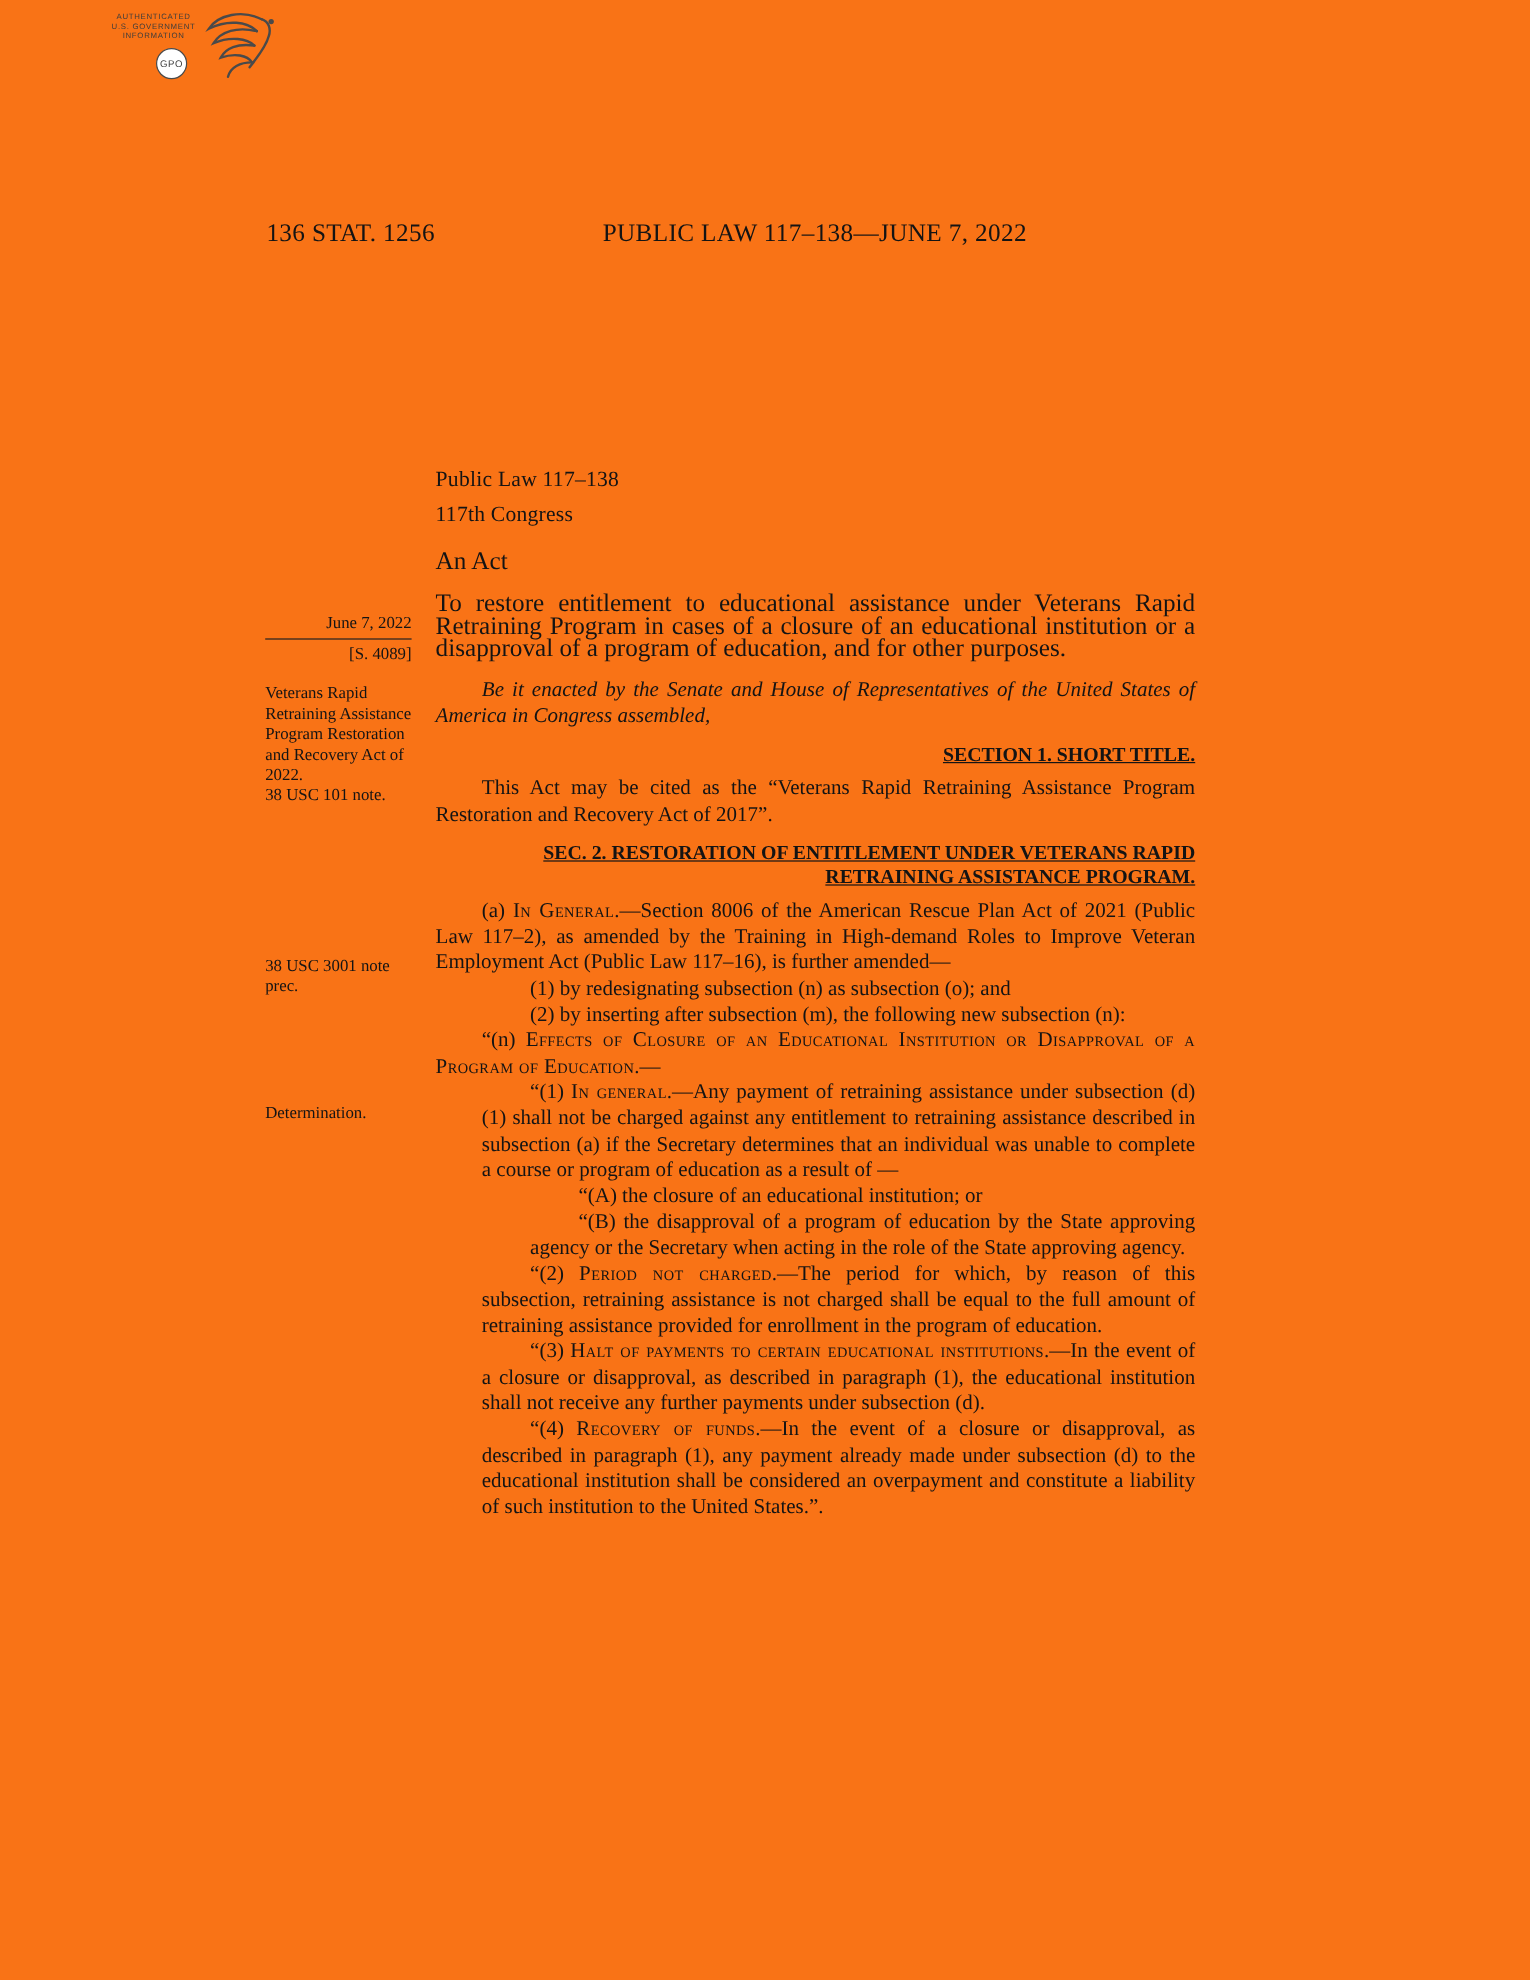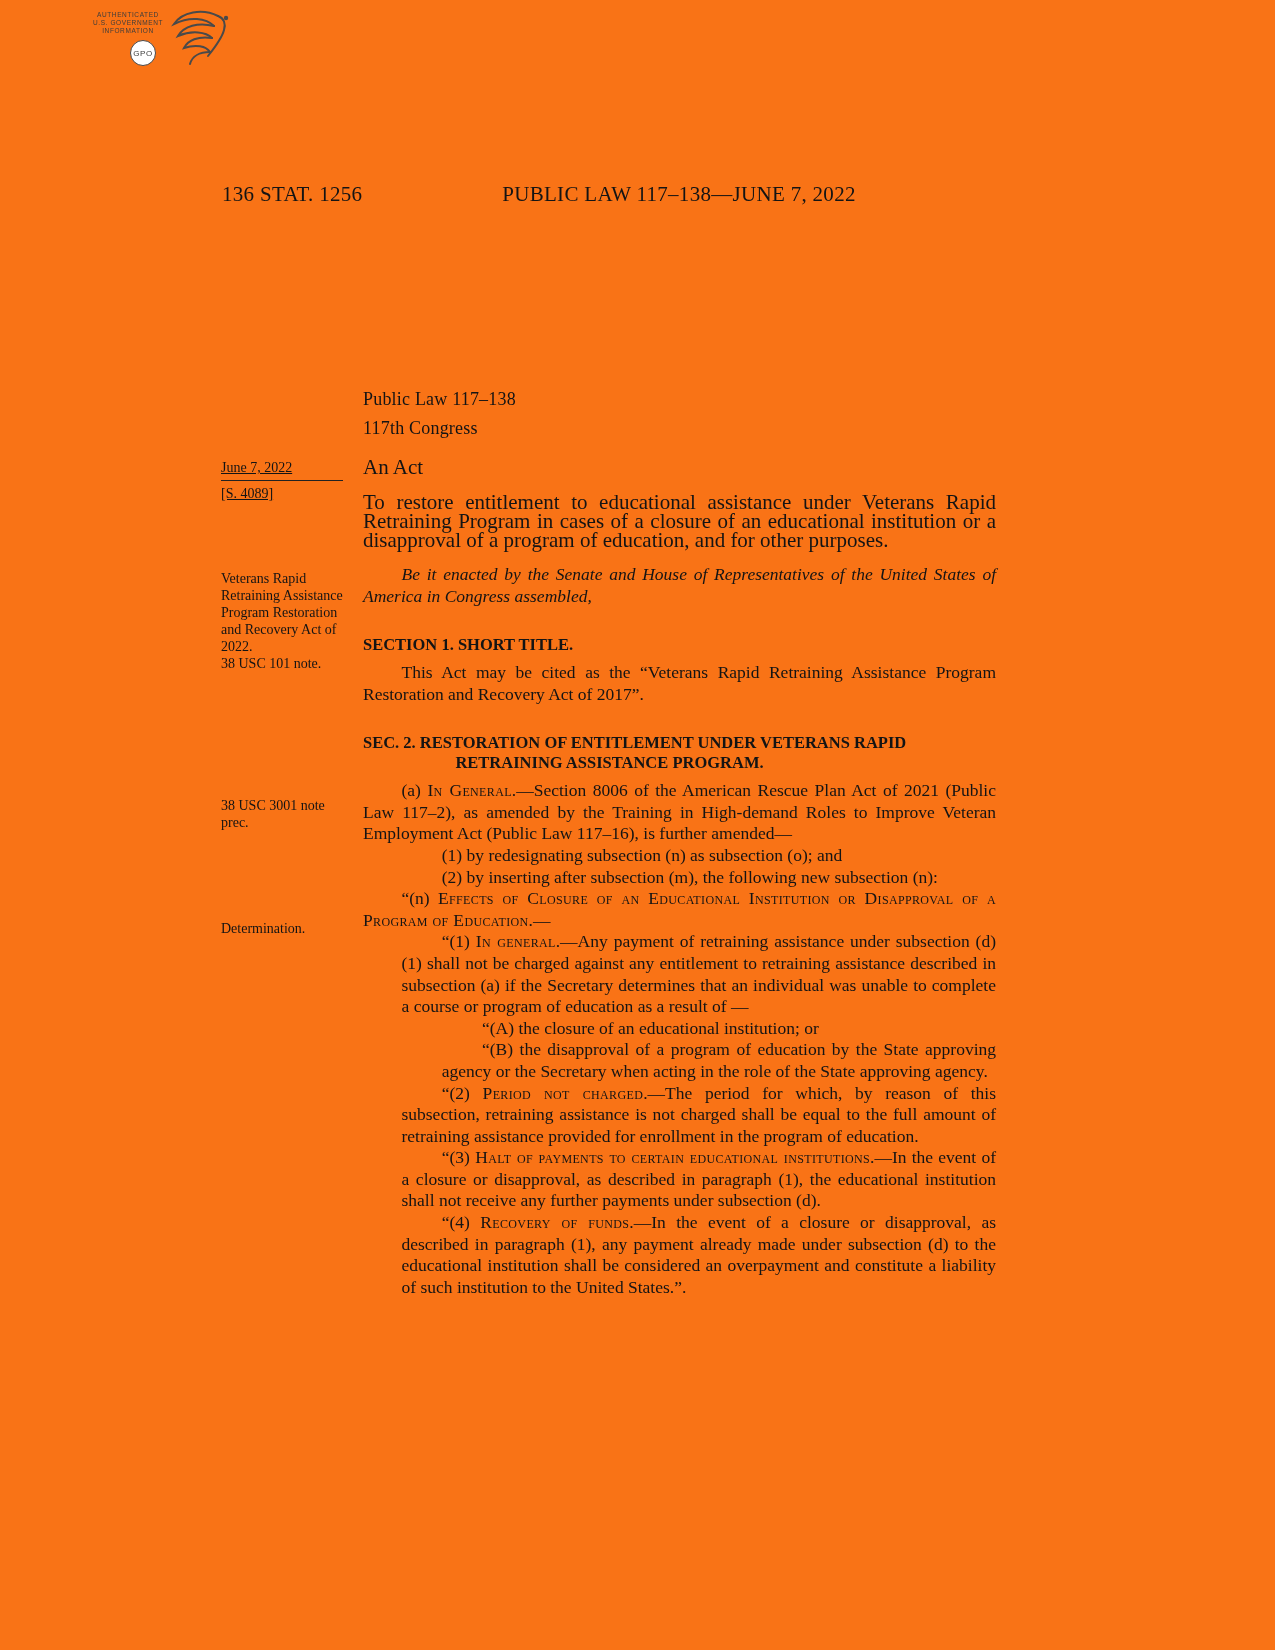--- a/index.html
+++ b/index.html
@@ -34,36 +34,36 @@
   }
 
   
   .running-head { position: absolute; top: 182px; left: 0; width: 100%; font-size: 21px; }
   .stat-no { position: absolute; left: 222px; top: 0; letter-spacing: 0.3px; }
   .head-title { position: absolute; left: 363px; top: 0; width: 632px; text-align: center; letter-spacing: 0.3px; }
 
   
   .margin-col { position: absolute; left: 221px; top: 0; width: 122px; font-size: 14px; line-height: 17px; }
   .m-note { position: absolute; left: 0; width: 122px; }
-  .m-date-block { top: 459px; text-align: left; text-decoration: underline; }
+  .m-date-block { top: 511px; text-align: right; }
   .m-date { border-bottom: 1px solid #222; padding-bottom: 4px; margin-bottom: 4px; }
   .m-act { top: 570px; }
   .m-act p { margin: 0; }
   .m-usc2 { top: 797px; }
   .m-det { top: 920px; }
 
   
   .body-col { position: absolute; left: 363px; top: 385px; width: 633px; }
   .law-title { font-size: 18px; line-height: 29px; letter-spacing: 0.2px; }
   .an-act { text-align: left; font-size: 21px; margin-top: 12px; margin-bottom: 13px; }
   .preamble { font-size: 21px; line-height: 19px; text-align: justify; }
   .enacting { font-style: italic; font-size: 17.5px; line-height: 22px; text-indent: 2.2em; text-align: justify; margin-top: 13px; }
 
   .blk { font-size: 17.5px; line-height: 21.6px; text-align: justify; }
-  .sec-heading { font-weight: bold; font-size: 16.5px; line-height: 20px; margin-top: 28px; margin-bottom: 7px; text-align: left; }
+  .sec-heading { font-weight: bold; font-size: 16.5px; line-height: 20px; margin-top: 12px; margin-bottom: 7px; text-align: right; text-decoration: underline; }
   .hang { padding-left: 5.6em; text-indent: -5.6em; }
   .lv0 { text-indent: 2.2em; }
   .lv1 { margin-left: 2.2em; text-indent: 2.3em; }
   .lv2 { margin-left: 4.5em; text-indent: 2.3em; }
   .sc { font-variant: small-caps; letter-spacing: 0.02em; }
 </style>
 </head>
 <body>
 
 <div class="page">

